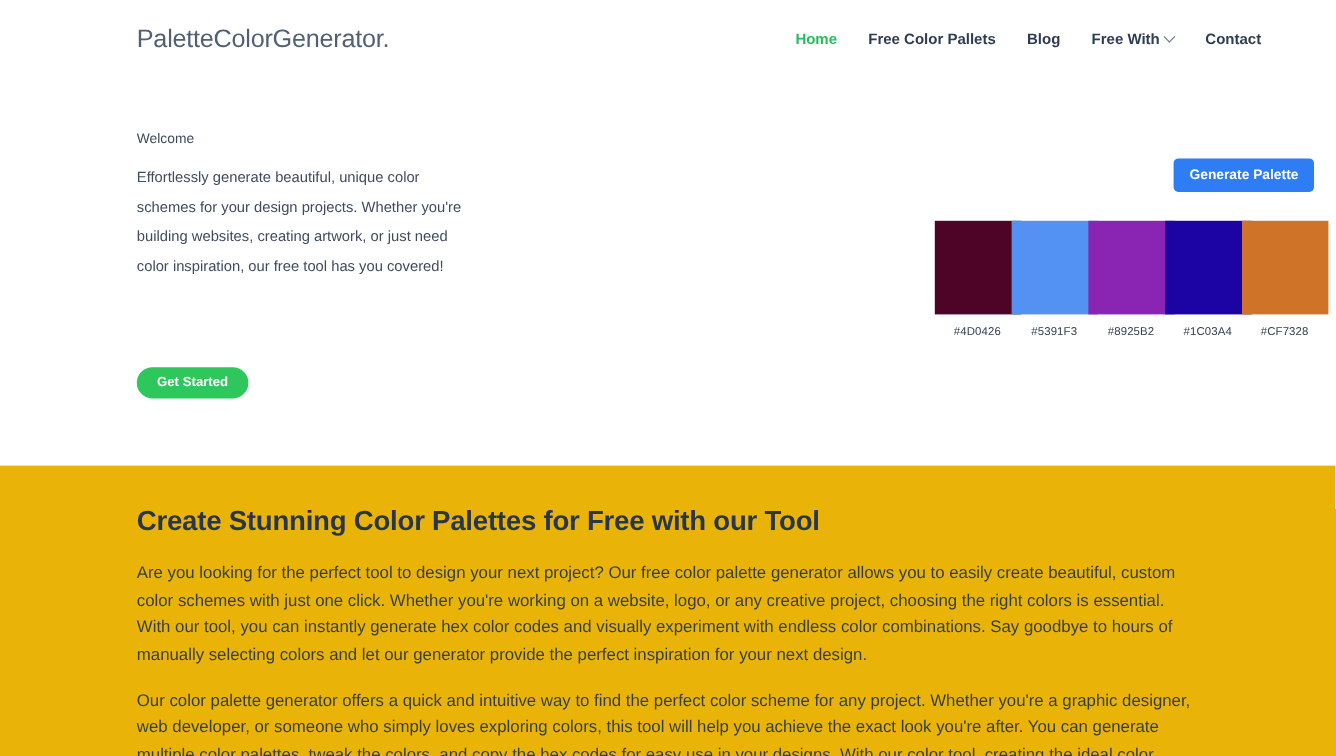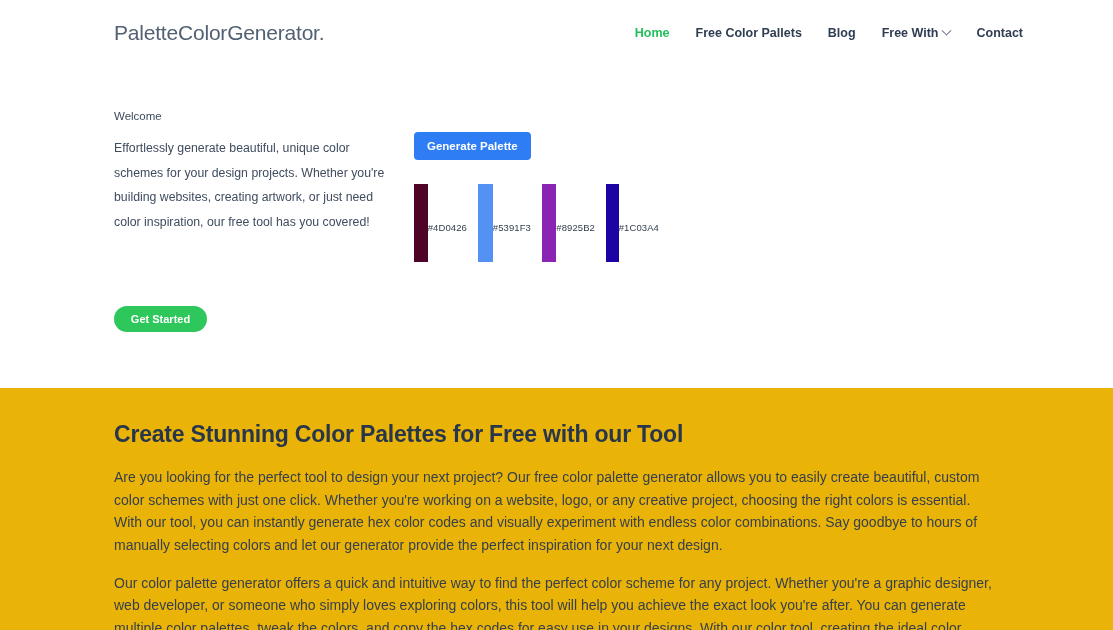--- a/index.html
+++ b/index.html
@@ -16,21 +16,21 @@
     color: #2b3a52;
     -webkit-font-smoothing: antialiased;
   }
 
   
   .site-header {
     height: 66px;
     background: #ffffff;
     display: flex;
     align-items: center;
-    padding: 0 90px 0 114px;
+    padding: 0 62px 0 114px;
   }
 
   .brand {
     font-size: 21px;
     font-weight: 400;
     color: #516073;
     letter-spacing: -0.2px;
     white-space: nowrap;
   }
 
@@ -109,21 +109,21 @@
     border-radius: 14px;
     cursor: pointer;
     margin-top: 46px;
   }
 
   
   .hero-right {
     flex: 1;
     display: flex;
     flex-direction: column;
-    align-items: flex-start;
+    align-items: flex-end;
     padding-top: 30px;
   }
 
   .btn-generate {
     background: #2f7df4;
     color: #ffffff;
     font-size: 11.5px;
     font-weight: 700;
     border: none;
     border-radius: 4px;
@@ -134,21 +134,21 @@
   }
 
   .swatch-row {
     display: flex;
     gap: 11px;
   }
 
   .swatch-cell {
     width: 53px;
     display: flex;
-    flex-direction: row;
+    flex-direction: column;
     align-items: center;
     cursor: pointer;
   }
 
   .swatch-chip {
     width: 72px;
     height: 78px;
   }
 
   .swatch-hex {
@@ -226,20 +226,24 @@
           <div class="swatch-chip" style="background: rgb(83, 145, 243);"></div>
           <div class="swatch-hex">#5391F3</div>
         </div>
         <div class="swatch-cell">
           <div class="swatch-chip" style="background: rgb(137, 37, 178);"></div>
           <div class="swatch-hex">#8925B2</div>
         </div>
         <div class="swatch-cell">
           <div class="swatch-chip" style="background: rgb(28, 3, 164);"></div>
           <div class="swatch-hex">#1C03A4</div>
+        </div>
+        <div class="swatch-cell">
+          <div class="swatch-chip" style="background: rgb(207, 115, 40);"></div>
+          <div class="swatch-hex">#CF7328</div>
         </div>
       </div>
   </div>
 
 </section>
 
 <section class="info-section">
   <h2 class="info-title">Create Stunning Color Palettes for Free with our Tool</h2>
   <div id="info-paras">
       <p class="info-p">Are you looking for the perfect tool to design your next project? Our free color palette generator allows you to easily create beautiful, custom color schemes with just one click. Whether you're working on a website, logo, or any creative project, choosing the right colors is essential. With our tool, you can instantly generate hex color codes and visually experiment with endless color combinations. Say goodbye to hours of manually selecting colors and let our generator provide the perfect inspiration for your next design.</p>

